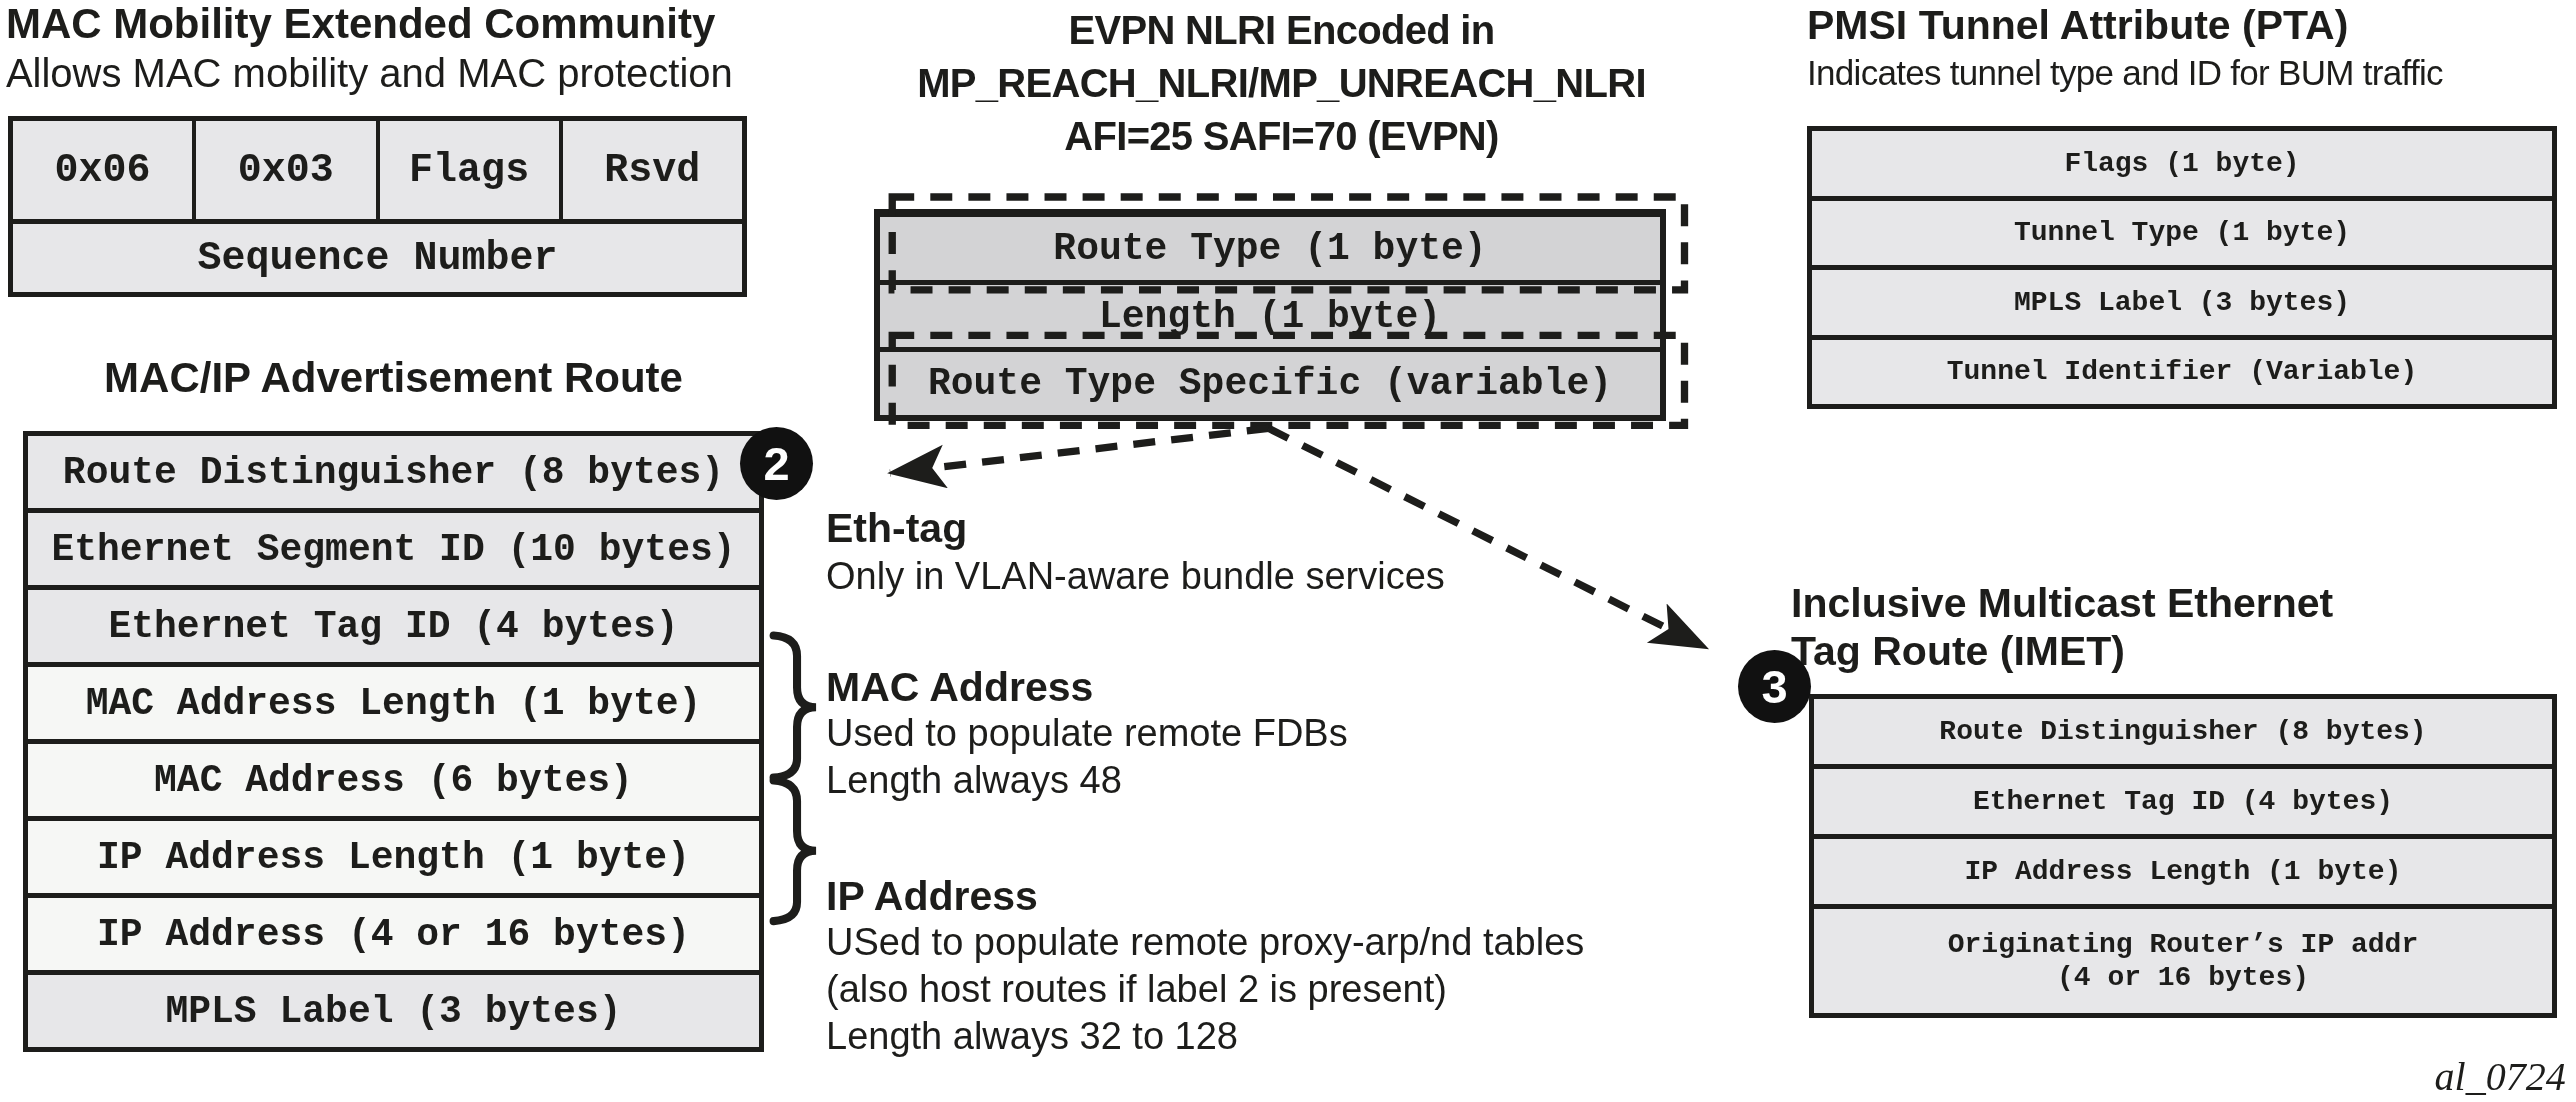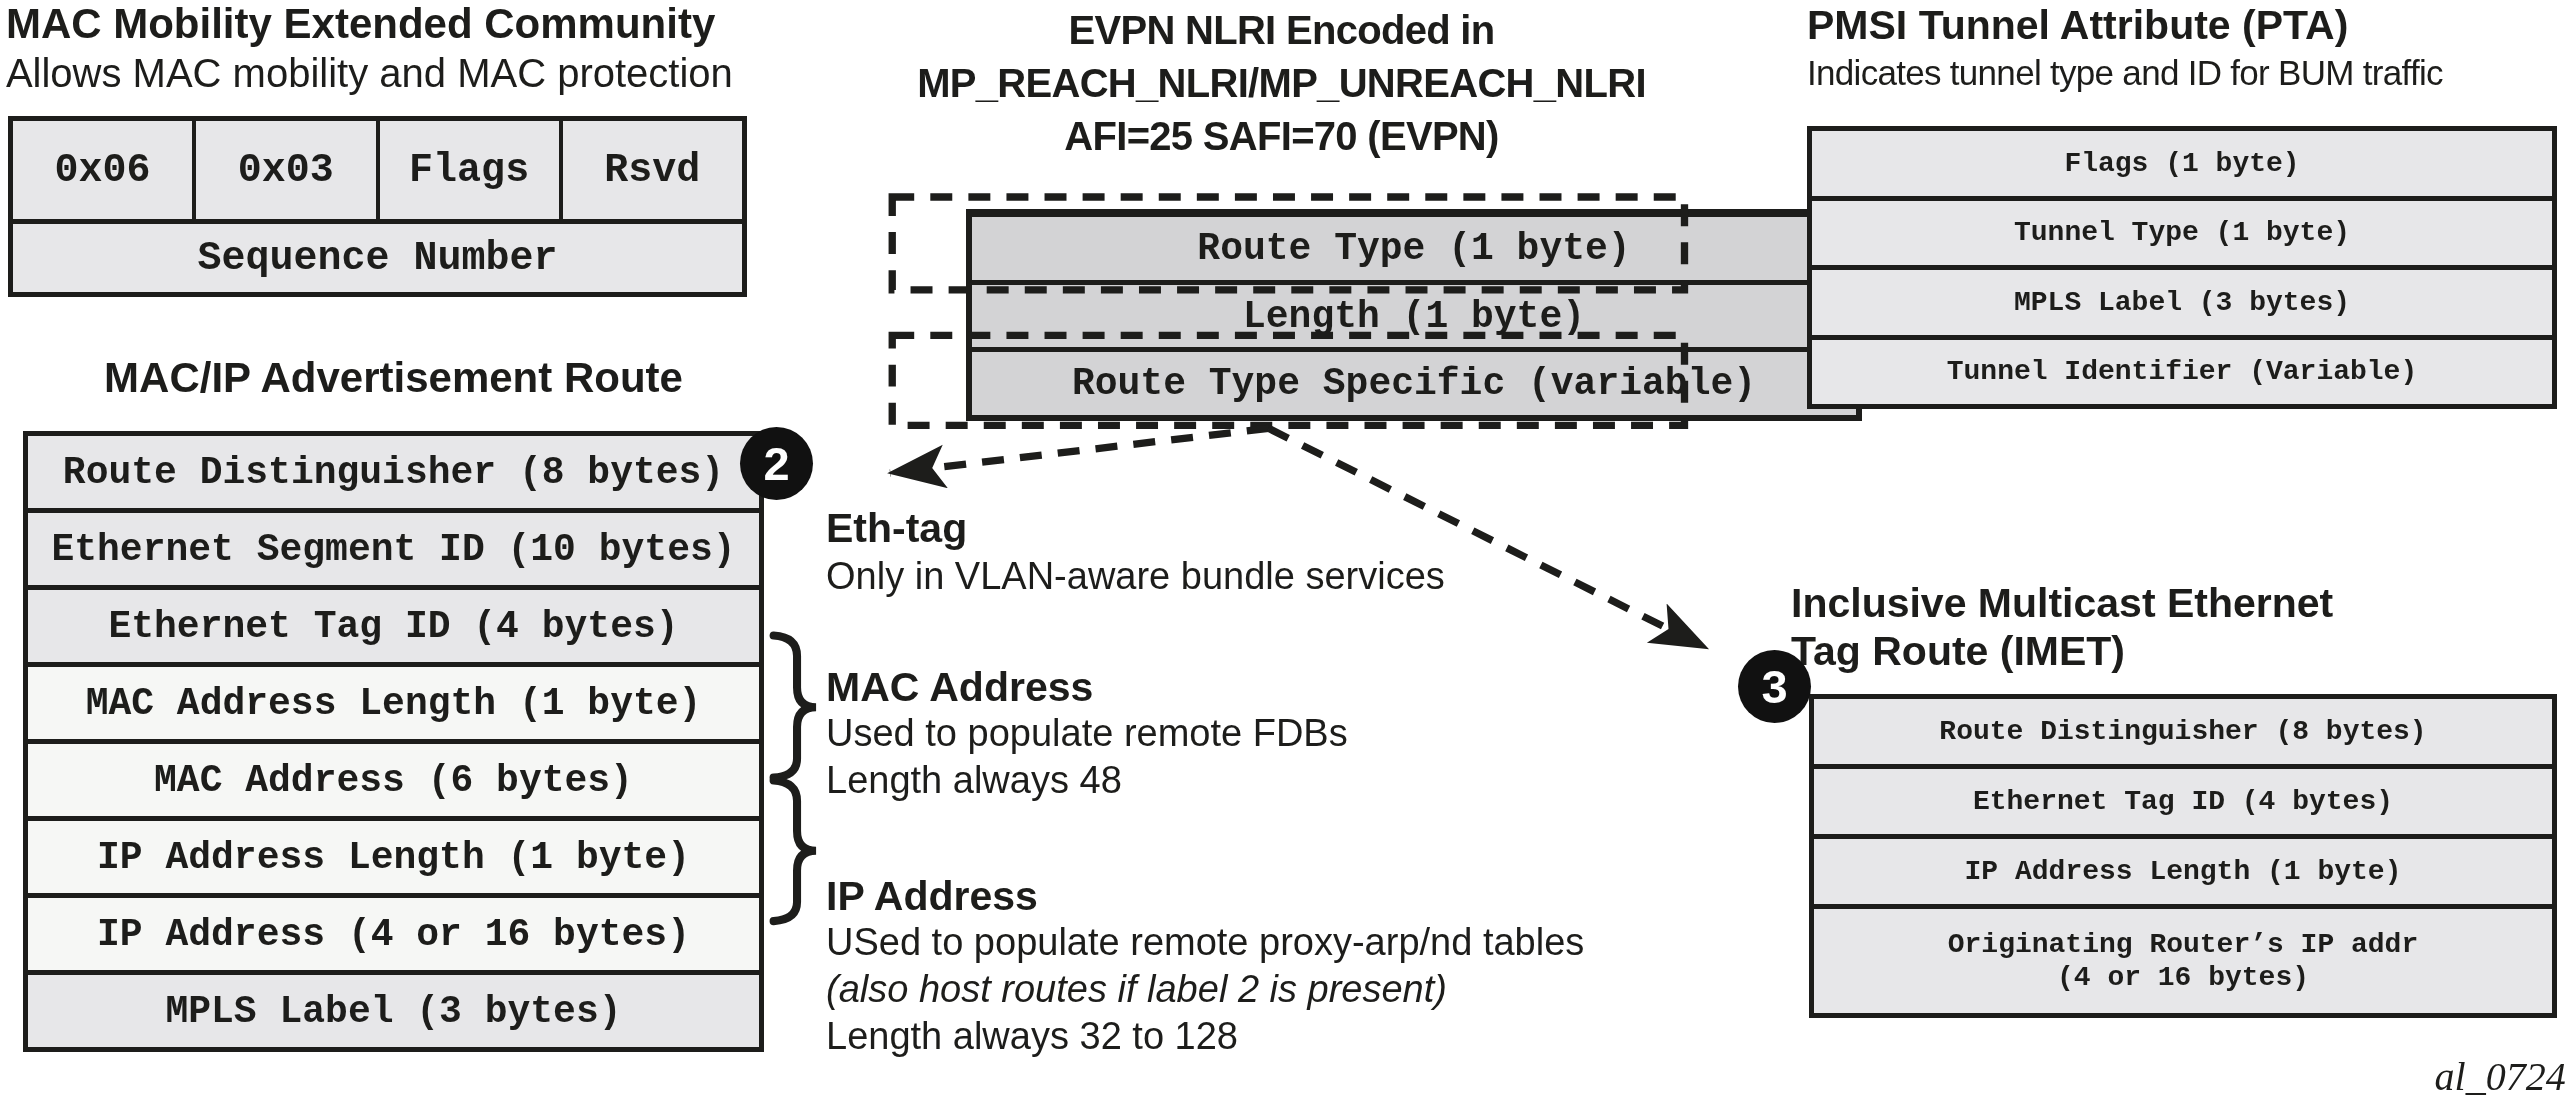--- a/index.html
+++ b/index.html
@@ -89,36 +89,36 @@
   <div class="callout" style="left:740px;top:427px;">
     <span>2</span>
   </div>
 
   <div class="h-title centered" style="left:864px;top:4.4px;width:835px;font-size:40px;line-height:53px;letter-spacing:-0.7px;">
     <div>EVPN NLRI Encoded in</div>
     <div>MP_REACH_NLRI/MP_UNREACH_NLRI</div>
     <div>AFI=25 SAFI=70 (EVPN)</div>
   </div>
 
-  <div class="fbox t-evpn" style="left:966px;top:209px;width:896px;height:212px;">
+  <div class="fbox t-evpn" style="left:874px;top:209px;width:792px;height:212px;">
     <div class="trow nlri">Route Type (1 byte)</div>
     <div class="trow nlri">Length (1 byte)</div>
     <div class="trow nlri">Route Type Specific (variable)</div>
   </div>
 
   <div class="ann-h" style="left:826px;top:505px;">Eth-tag</div>
   <div class="ann-t" style="left:826px;top:555px;">Only in VLAN-aware bundle services</div>
 
   <div class="ann-h" style="left:826px;top:664px;">MAC Address</div>
   <div class="ann-t" style="left:826px;top:712px;">Used to populate remote FDBs</div>
   <div class="ann-t" style="left:826px;top:759px;">Length always 48</div>
 
   <div class="ann-h" style="left:826px;top:873px;">IP Address</div>
   <div class="ann-t" style="left:826px;top:921px;">USed to populate remote proxy-arp/nd tables</div>
-  <div class="ann-t" style="left:826px;top:968px;font-style:italic;">(also host routes if label 2 is present)</div>
+  <div class="ann-t" style="left:826px;top:968px;">(also host routes if label 2 is present)</div>
   <div class="ann-t" style="left:826px;top:1015px;">Length always 32 to 128</div>
 
   <div class="h-title" style="left:1807px;top:4.4px;font-size:41px;">PMSI Tunnel Attribute (PTA)</div>
   <div class="h-sub" style="left:1807px;top:54px;font-size:35px;letter-spacing:-0.7px;">Indicates tunnel type and ID for BUM traffic</div>
 
   <div class="fbox t-pta" style="left:1807px;top:126px;width:750px;height:283px;">
     <div class="trow">Flags (1 byte)</div>
     <div class="trow">Tunnel Type (1 byte)</div>
     <div class="trow">MPLS Label (3 bytes)</div>
     <div class="trow">Tunnel Identifier (Variable)</div>

